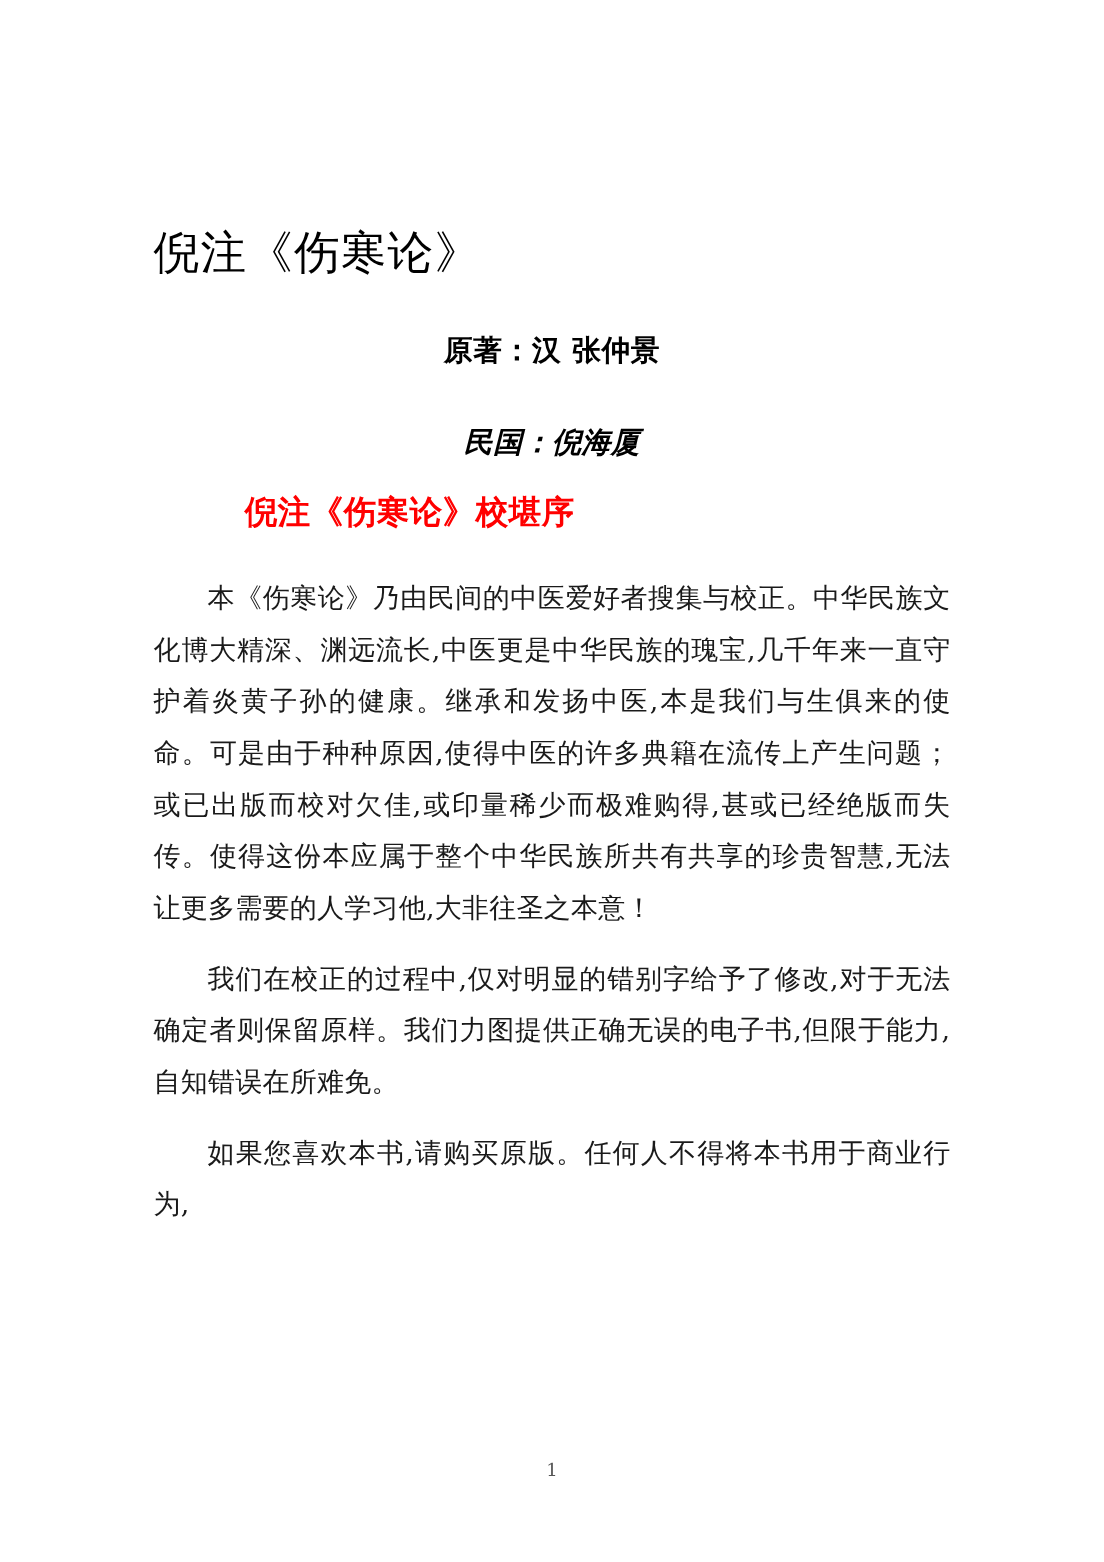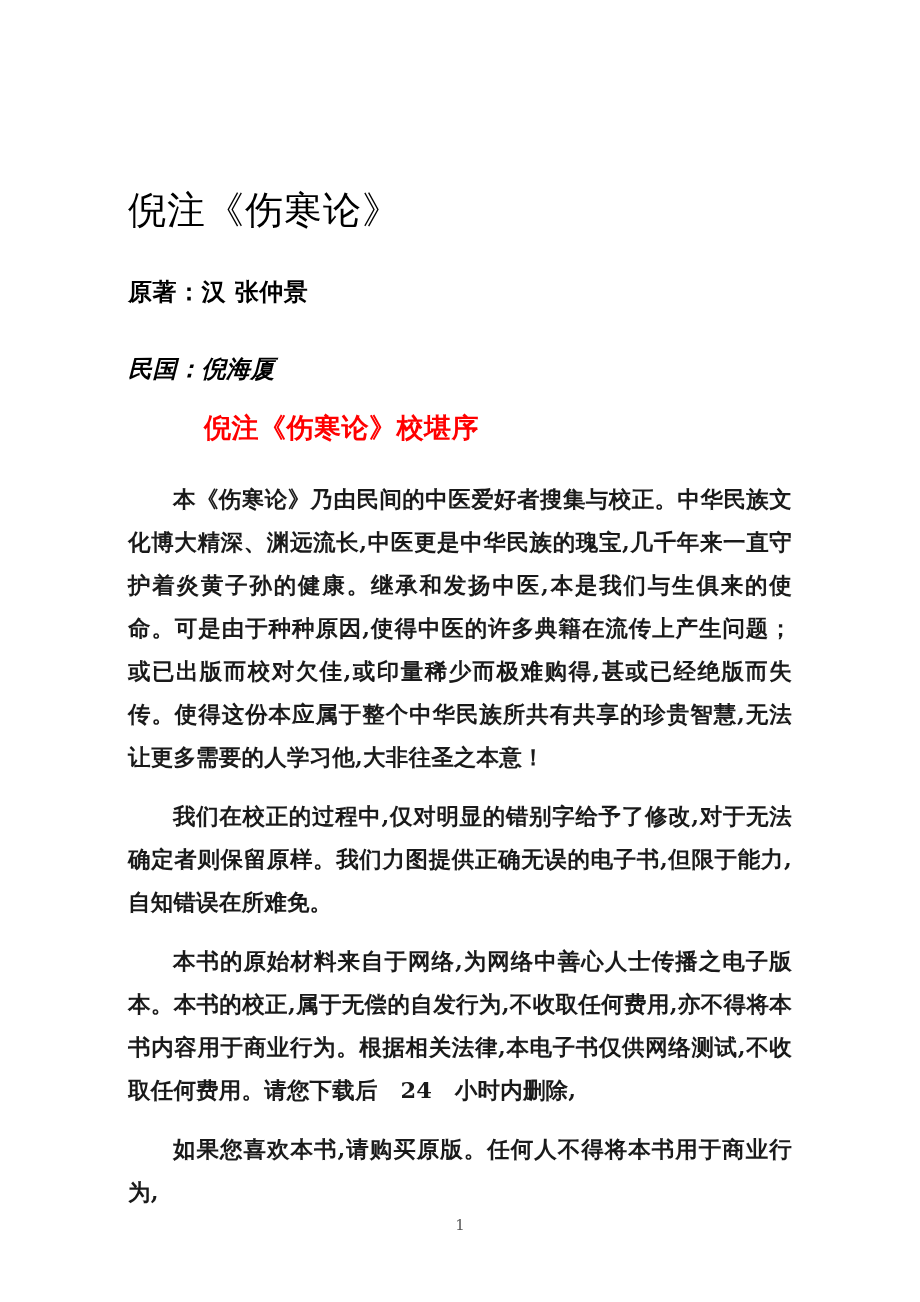--- a/index.html
+++ b/index.html
@@ -48,20 +48,21 @@
     position: absolute;
     left: 0;
     top: 186px;
     width: 664px;
   }
 
   
   .doc-subtitle {
     margin: 0;
     padding: 0;
+    text-align: center;
     font-family: "DejaVu Sans", "Liberation Sans", sans-serif;
     font-weight: 700;
     font-size: 24px;
     line-height: 32px;
     letter-spacing: 0.5px;
     color: #000000;
     position: absolute;
     left: 0;
     width: 664px;
   }
@@ -95,21 +96,20 @@
     padding: 0;
     font-family: "DejaVu Serif", "Liberation Serif", serif;
     font-size: 22.5px;
     line-height: 43px;
     text-align: justify;
     text-justify: inter-ideograph;
     text-indent: 45px;
     color: #1a1a1a;
     letter-spacing: 0.2px;
     word-break: break-all;
-    font-weight: bold;
   }
   p.body-par + p.body-par { margin-top: 16px; }
 
   
   .page-number {
     position: absolute;
     left: 0;
     top: 1216px;
     width: 920px;
     text-align: center;
@@ -130,21 +130,20 @@
 
     <h2 class="doc-subtitle author-original">原著：汉  张仲景</h2>
 
     <h2 class="doc-subtitle author-annotator">民国：倪海厦</h2>
 
     <h3 class="section-heading" style="color: rgb(255, 0, 0);">倪注《伤寒论》校堪序</h3>
 
     <div class="body-block">
       <p class="body-par">本《伤寒论》乃由民间的中医爱好者搜集与校正。中华民族文化博大精深、渊远流长,中医更是中华民族的瑰宝,几千年来一直守护着炎黄子孙的健康。继承和发扬中医,本是我们与生俱来的使命。可是由于种种原因,使得中医的许多典籍在流传上产生问题；或已出版而校对欠佳,或印量稀少而极难购得,甚或已经绝版而失传。使得这份本应属于整个中华民族所共有共享的珍贵智慧,无法让更多需要的人学习他,大非往圣之本意！</p>
       <p class="body-par">我们在校正的过程中,仅对明显的错别字给予了修改,对于无法确定者则保留原样。我们力图提供正确无误的电子书,但限于能力,自知错误在所难免。</p>
-      <p class="body-par">本书的原始材料来自于网络,为网络中善心人士传播之电子版本。本书的校正,属于无偿的自发行为,不收取任何费用,亦不得将本书内容用于商业行为。根据相关法律,本电子书仅供网络测试,不收取任何费用。请您下载后　24　小时内删除,</p>
       <p class="body-par">如果您喜欢本书,请购买原版。任何人不得将本书用于商业行为,</p>
     </div>
 
   </div>
 
   <div class="page-number">1</div>
 
 </div>
 
 </body></html>

